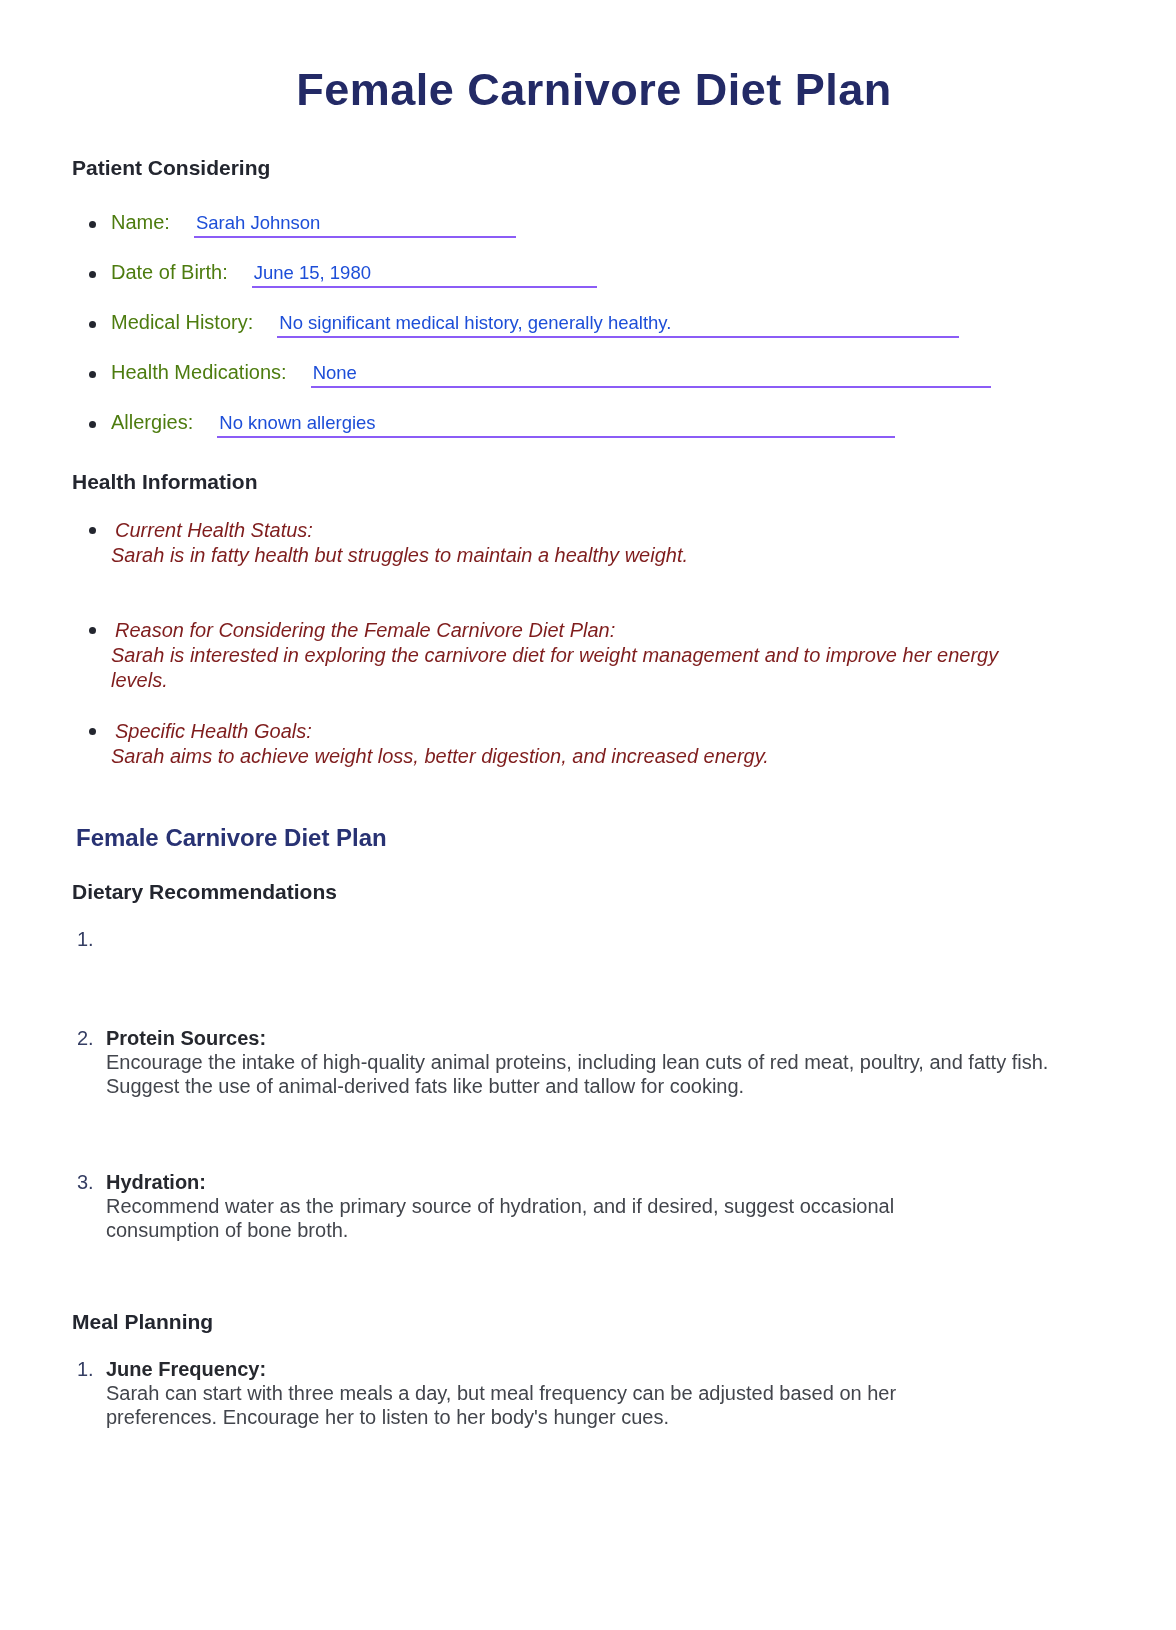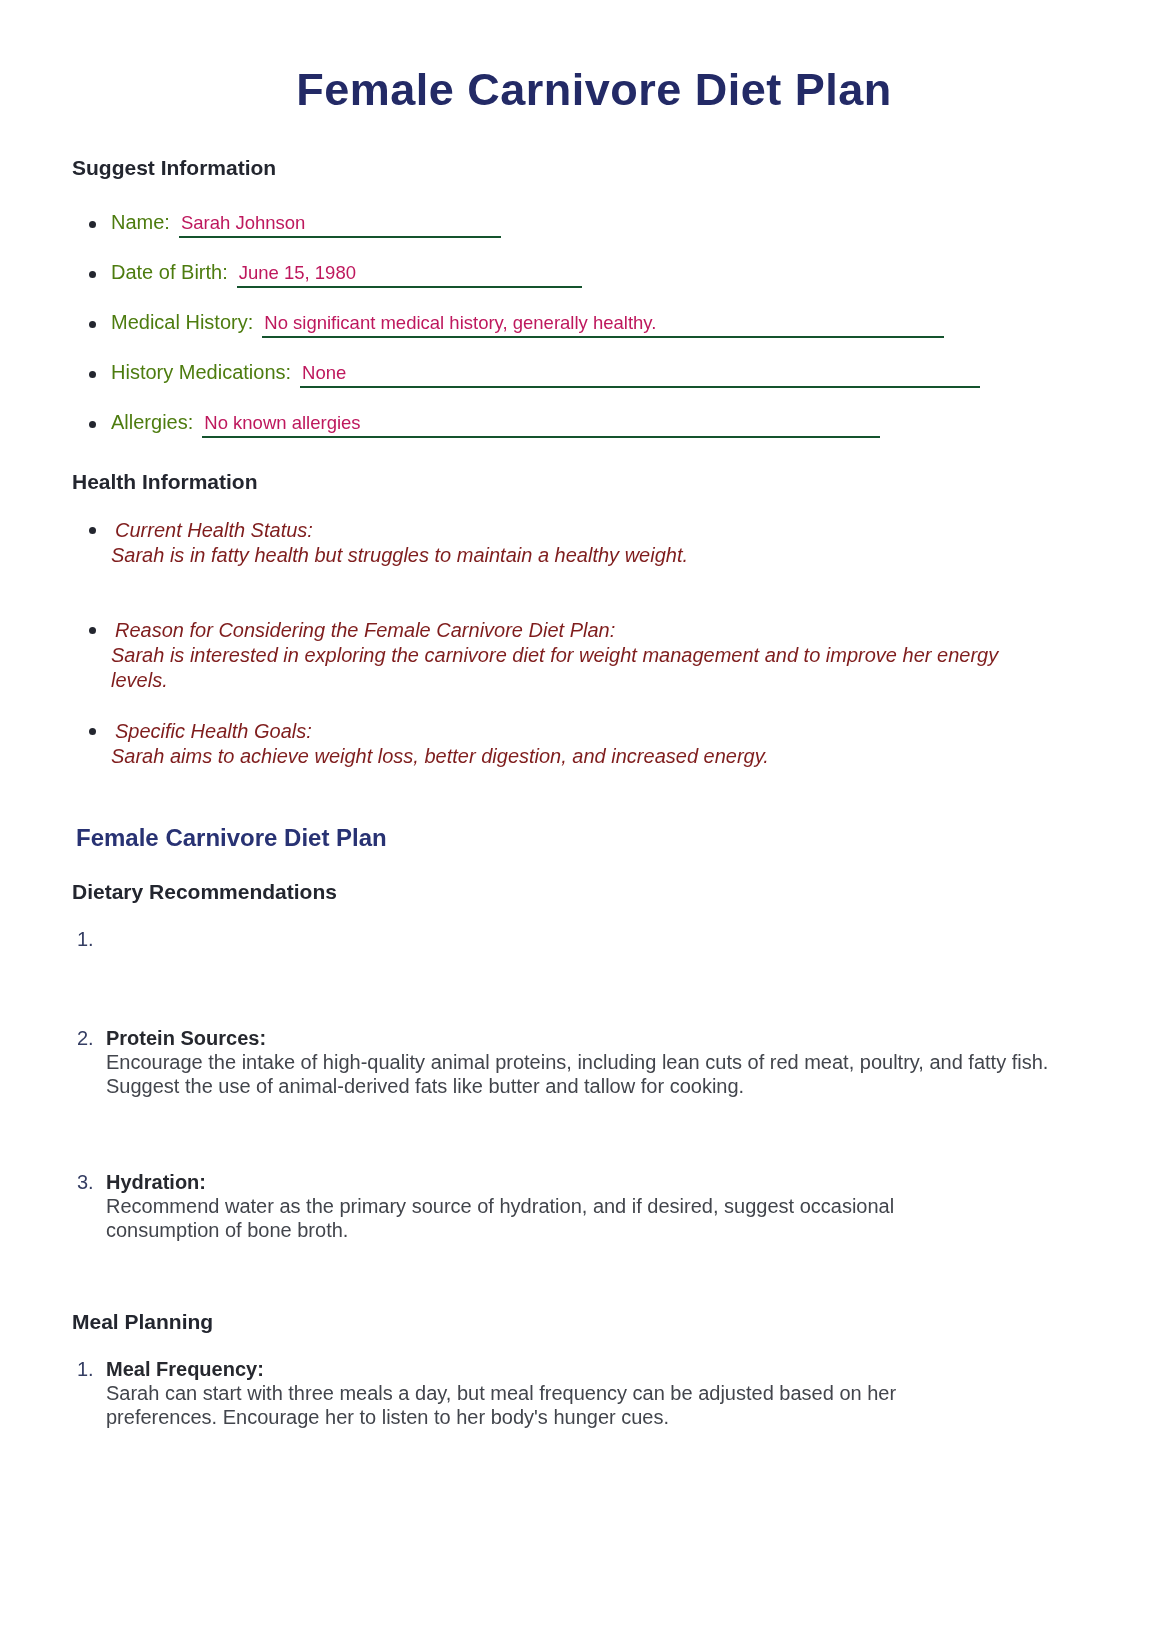--- a/index.html
+++ b/index.html
@@ -58,25 +58,25 @@
     border-radius: 50%;
     margin-left: 17px;
     margin-right: 15px;
     flex: 0 0 auto;
     align-self: center;
     transform: translateY(1px);
   }
   .field-label { color: #4d7c0f; white-space: nowrap; }
   .field-value {
     display: inline-block;
-    margin-left: 9px;
+    margin-left: 24px;
     padding-left: 2px;
     font-size: 18.5px;
-    color: #be185d;
-    border-bottom: 2px solid #14532d;
+    color: #1d4ed8;
+    border-bottom: 2px solid #8b5cf6;
     white-space: nowrap;
     line-height: 27px;
   }
   .vw-name { width: 322px; }
   .vw-dob  { width: 345px; }
   .vw-med  { width: 682px; }
   .vw-cur  { width: 680px; }
   .vw-all  { width: 678px; }
 
   
@@ -109,40 +109,40 @@
   .w-mealfq  { max-width: 860px; }
 </style>
 </head>
 <body>
 
 <div class="page">
 
   <h1 class="doc-title">Female Carnivore Diet Plan</h1>
 
   <section>
-    <h2 class="sec-heading h-patient">Suggest Information</h2>
+    <h2 class="sec-heading h-patient">Patient Considering</h2>
     <ul class="fields">
       <li>
         <span class="bullet"></span>
         <span class="field-label">Name:</span>
         <span class="field-value vw-name">Sarah Johnson</span>
       </li>
       <li>
         <span class="bullet"></span>
         <span class="field-label">Date of Birth:</span>
         <span class="field-value vw-dob">June 15, 1980</span>
       </li>
       <li>
         <span class="bullet"></span>
         <span class="field-label">Medical History:</span>
         <span class="field-value vw-med">No significant medical history, generally healthy.</span>
       </li>
       <li>
         <span class="bullet"></span>
-        <span class="field-label">History Medications:</span>
+        <span class="field-label">Health Medications:</span>
         <span class="field-value vw-cur">None</span>
       </li>
       <li>
         <span class="bullet"></span>
         <span class="field-label">Allergies:</span>
         <span class="field-value vw-all">No known allergies</span>
       </li>
     </ul>
   </section>
 
@@ -195,20 +195,20 @@
           <div class="num-text">Recommend water as the primary source of hydration, and if desired, suggest occasional consumption of bone broth.</div>
         </div>
       </li>
     </ol>
 
     <h3 class="sec-heading h-meal">Meal Planning</h3>
     <ol class="numlist">
       <li>
         <span class="num">1.</span>
         <div class="num-body w-mealfq">
-          <span class="num-label">Meal Frequency:</span>
+          <span class="num-label">June Frequency:</span>
           <div class="num-text">Sarah can start with three meals a day, but meal frequency can be adjusted based on her preferences. Encourage her to listen to her body's hunger cues.</div>
         </div>
       </li>
     </ol>
   </section>
 
 </div>
 
 </body></html>

